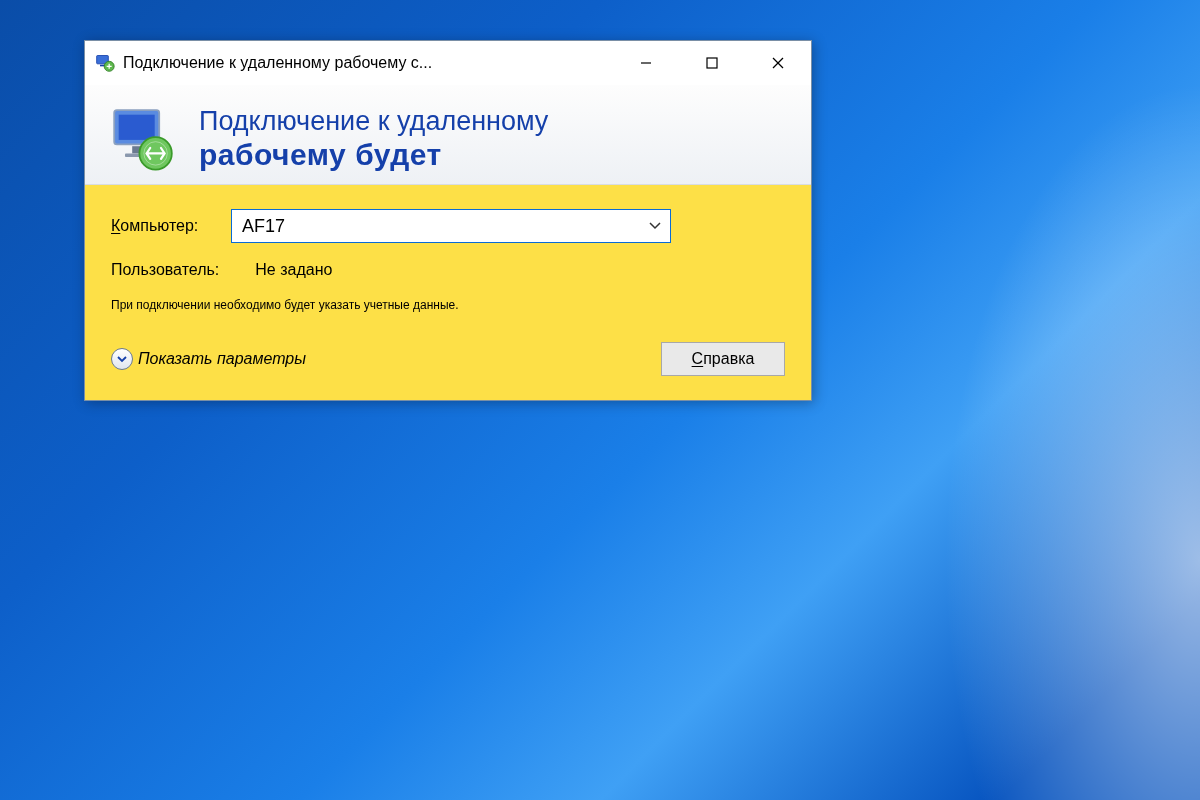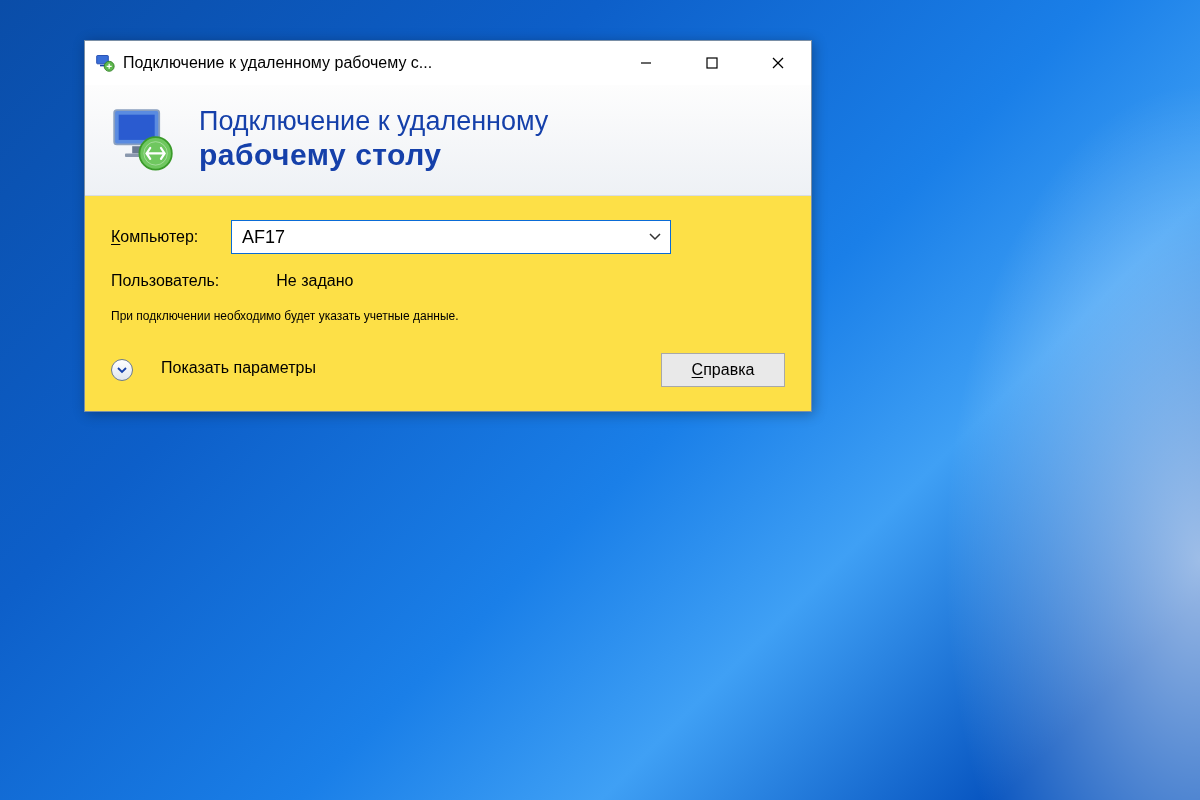--- a/index.html
+++ b/index.html
@@ -19,44 +19,44 @@
 }
 .titlebar { height: 44px; background: #fff; display: flex; align-items: center; padding-left: 10px; }
 .titlebar-icon { width: 20px; height: 20px; margin-right: 8px; display:flex; align-items:center; justify-content:center; }
 .title-text { font-size: 16px; color: #000; flex: 1; white-space: nowrap; overflow: hidden; text-overflow: ellipsis; }
 .win-controls { display: flex; height: 100%; }
 .win-btn { width: 66px; height: 100%; display:flex; align-items:center; justify-content:center;
   background: transparent; border: none; font-size: 16px; font-family: inherit; }
 .win-btn svg { stroke: #000; stroke-width: 1.2; fill: none; }
 .banner {
   background: linear-gradient(#fdfdfd, #eef1f5);
-  border-bottom: 1px solid #d8dde3; padding: 18px 22px 20px;
+  border-bottom: 1px solid #d8dde3; padding: 18px 22px 9px;
   display: flex; align-items: center; gap: 20px;
 }
 .banner-icon { width: 72px; height: 72px; flex-shrink: 0; }
 .banner-text { color: #1540aa; line-height: 1.2; }
 .banner-line1 { font-size: 27px; font-weight: 400; }
 .banner-line2 { font-size: 30px; font-weight: 700; letter-spacing: 0.5px; }
 .body-area { padding: 24px 26px 18px; background: #fde047; }
 .row { display: flex; align-items: center; margin-bottom: 18px; }
 .label { font-size: 16px; color: #000; }
 .label-computer { width: 120px; }
 .computer-field {
   display: flex; align-items: center; width: 440px; height: 34px;
   border: 1px solid #0a6bd6; background: #fff;
 }
 .computer-input {
   flex: 1; border: none; outline: none; padding: 16px 10px; font-size: 18px; height: 100%;
   font-family: inherit; background: transparent;
 }
 .dropdown-arrow { width: 30px; height: 100%; display:flex; align-items:center; justify-content:center; border-left: none; cursor: pointer; }
-.user-row { gap: 57px; }
+.user-row { gap: 36px; }
 .info-text { font-size: 12px; color: #000; line-height: 1.4; max-width: 560px; margin-bottom: 20px; }
 .footer { display: flex; align-items: center; padding: 8px 0 6px; }
-.show-opts { display: flex; align-items: flex-start; gap: 28px; cursor: pointer; }
+.show-opts { display: flex; align-items: center; gap: 5px; cursor: pointer; font-style: italic; }
 .expand-icon { width: 22px; height: 22px; border: 1px solid #6a7a90; border-radius: 50%;
   background: linear-gradient(#fff,#e0e6ef); display:flex; align-items:center; justify-content:center; }
 .footer-btns { margin-left: auto; display: flex; gap: 12px; }
 .btn { min-width: 124px; height: 34px; background: #e9e9e9; border: 1px solid #a8a8a8; font-size: 16px; font-family: inherit; }
 .btn.primary { border: 2px solid #0a6bd6; }
 .u { text-decoration: underline; text-underline-offset: 2px; }
 </style>
 </head>
 <body>
 
@@ -98,21 +98,21 @@
         <rect x="13" y="13" width="40" height="28" fill="#2a5bd0"></rect>
         <rect x="28" y="48" width="10" height="8" fill="#6a7a90"></rect>
         <rect x="20" y="56" width="26" height="4" rx="1" fill="#8a98ad"></rect>
         <circle cx="54" cy="56" r="18" fill="#6fc75f" stroke="#3a9a2a" stroke-width="2"></circle>
         <circle cx="54" cy="56" r="13" fill="none" stroke="#fff" stroke-width="1" opacity="0.4"></circle>
         <path d="M44 56 L64 56 M48 50 L44 56 L48 62 M60 50 L64 56 L60 62" stroke="#fff" stroke-width="2.5" fill="none" stroke-linecap="round"></path>
       </svg>
     </span>
     <div class="banner-text">
       <div class="banner-line1">Подключение к удаленному</div>
-      <div class="banner-line2">рабочему столу</div>
+      <div class="banner-line2">рабочему будет</div>
     </div>
   </div>
 
   <div class="body-area">
     <div class="row">
       <span class="label label-computer"><span class="u">К</span><span>омпьютер:</span></span>
       <div class="computer-field">
         <input class="computer-input" value="AF17" style="">
         <span class="dropdown-arrow">
           <svg width="12" height="8" viewBox="0 0 12 8">

